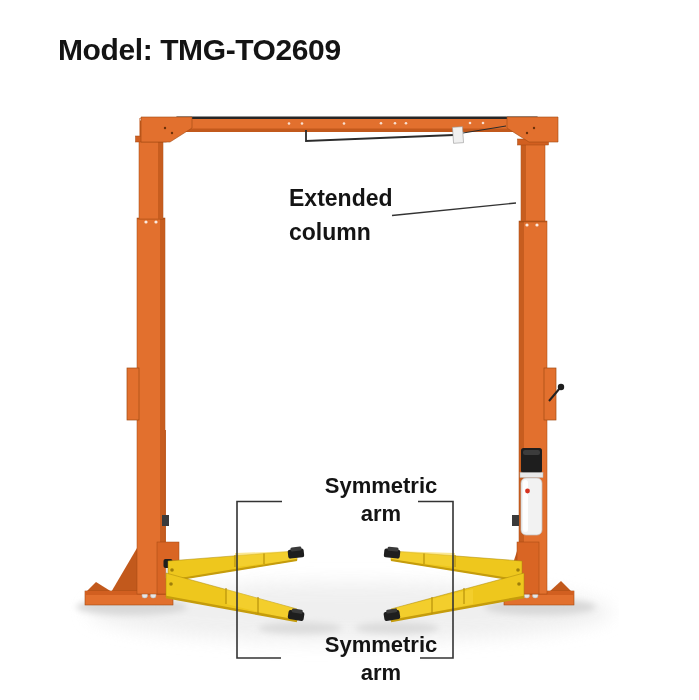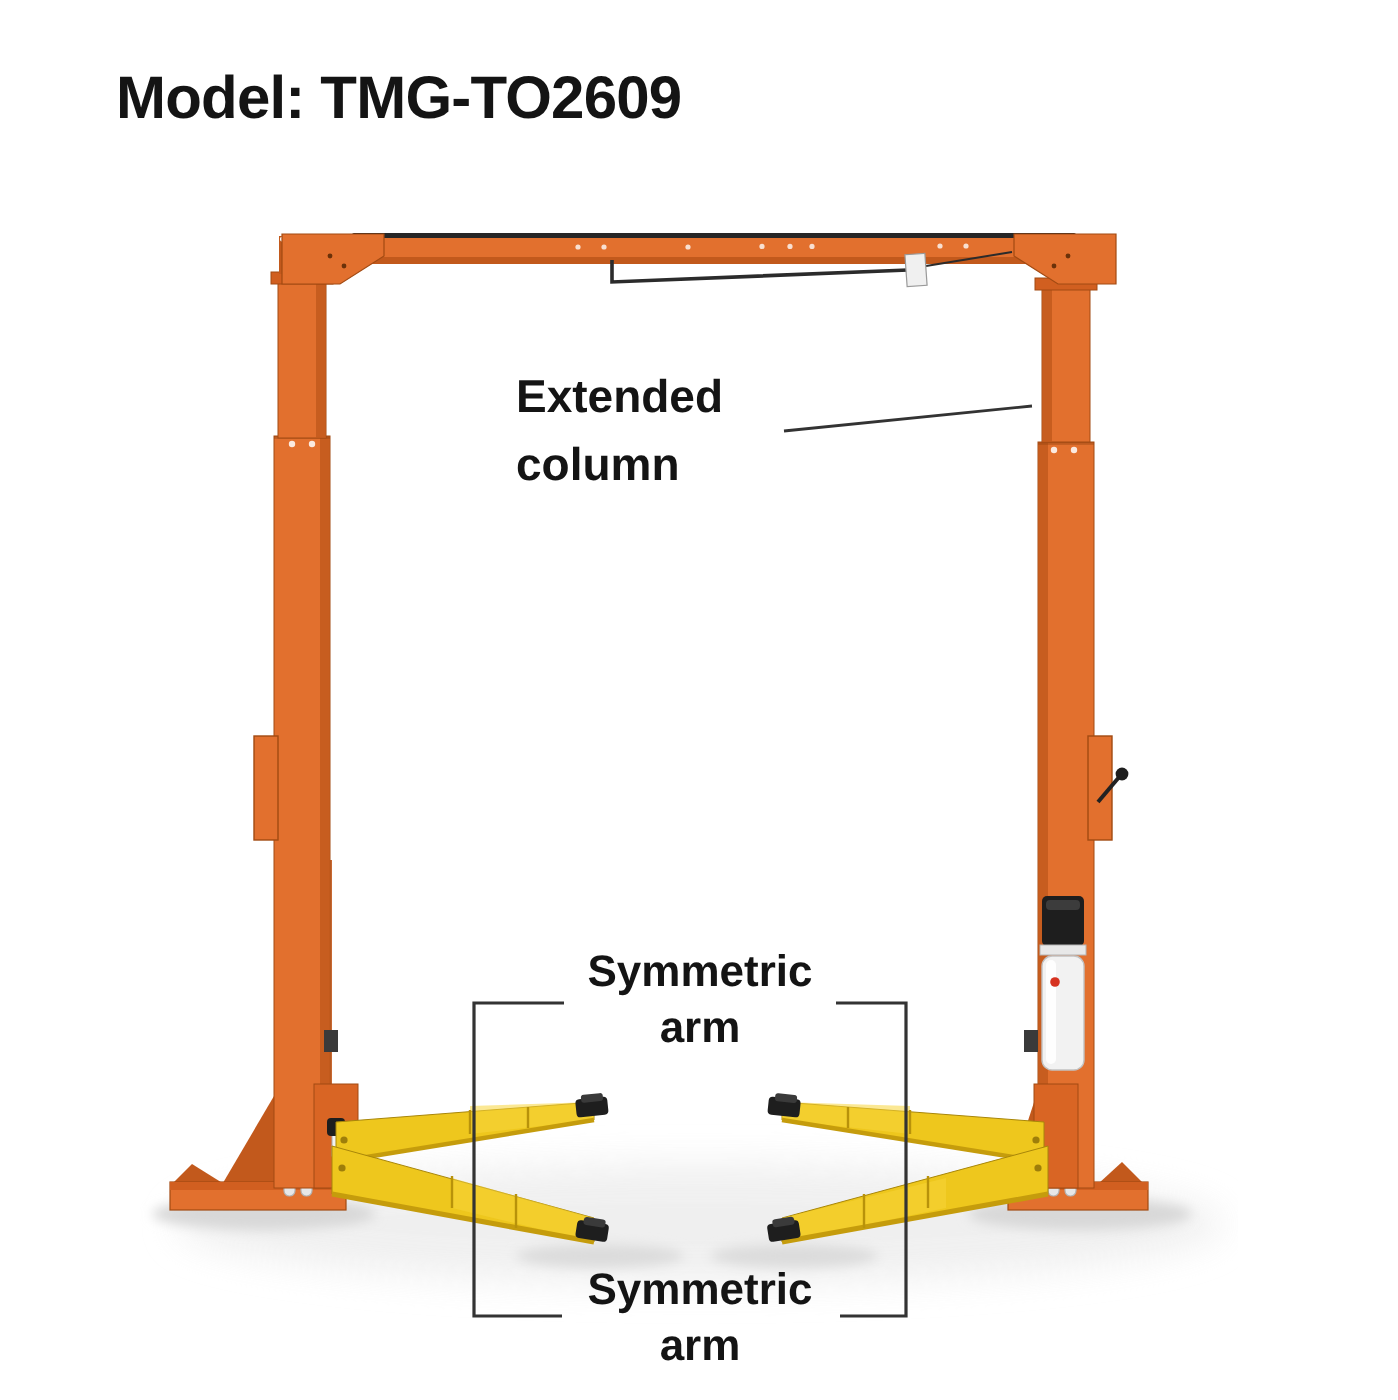--- a/index.html
+++ b/index.html
@@ -12,21 +12,21 @@
   body{
     width:699px;height:700px;background:var(--background);
     font-family:"Liberation Sans", sans-serif;color:var(--text);
   }
   .stage{position:relative;width:619px;height:700px;overflow:hidden;background:var(--background);}
   svg.lift{position:absolute;left:0;top:0;}
   .title{
     position:absolute;left:58px;top:33px;font-size:30px;font-weight:700;
     letter-spacing:-0.4px;white-space:nowrap;
   }
-  .callout{position:absolute;color:var(--text);}
+  .callout{position:absolute;color:var(--text);margin-left:31px;}
   .callout.extended{left:258px;top:181px;width:120px;font-size:23px;font-weight:700;line-height:34px;}
   .callout.sym{width:132px;text-align:center;font-size:22px;font-weight:700;line-height:28px;}
   #sym-top{left:284px;top:472px;}
   #sym-bottom{left:284px;top:631px;}
 
   
   .fo{fill:var(--orange);}       .fod{fill:var(--orange-dark);}
   .foD{fill:var(--orange-deep);} .foc{fill:var(--orange-cap);}
   .fy{fill:var(--yellow);}
   .fyl{fill:var(--yellow-light);}

